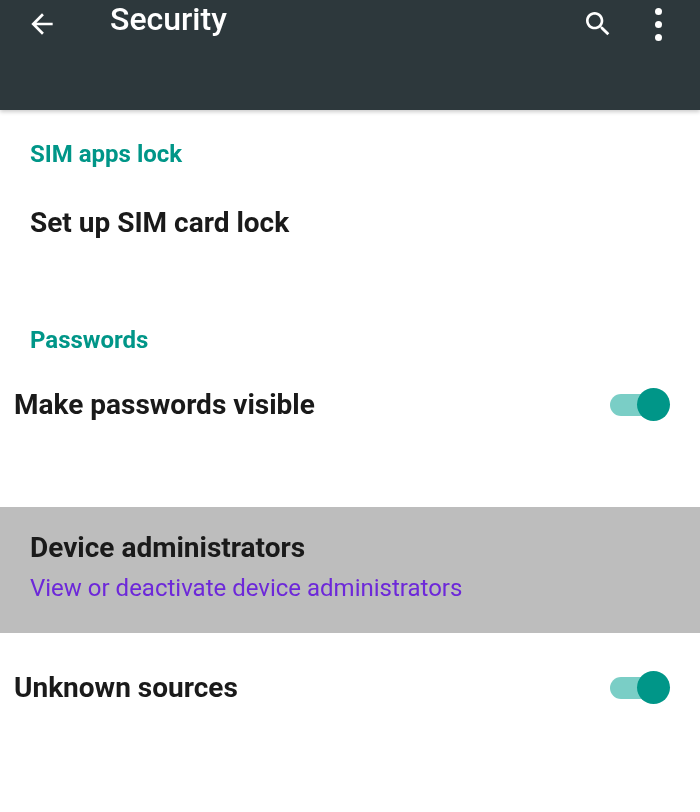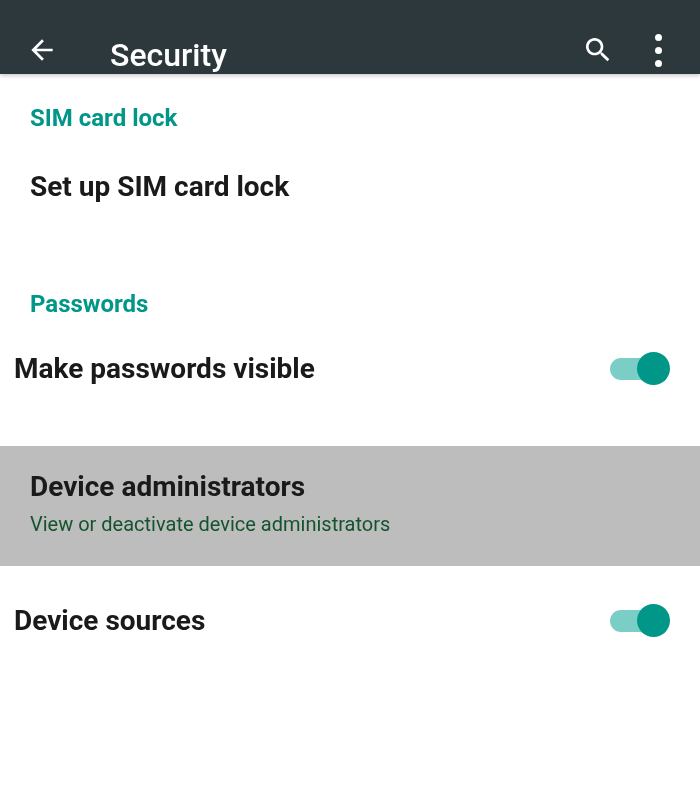--- a/index.html
+++ b/index.html
@@ -9,23 +9,23 @@
     }
     body {
       font-family: Roboto, "Helvetica Neue", Arial, sans-serif;
       width: 700px;
       height: 812px;
       background: #ffffff;
       overflow: hidden;
     }
     .app-bar {
       background: #2d383c;
-      height: 74px;
-      display: flex;
-      align-items: flex-end;
+      height: 110px;
+      display: flex;
+      align-items: flex-start;
       padding: 0 18px;
       box-shadow: 0 2px 4px rgba(0,0,0,0.2);
     }
     .back-button {
       width: 48px;
       height: 48px;
       display: flex;
       align-items: center;
       justify-content: center;
       cursor: pointer;
@@ -75,30 +75,31 @@
       font-size: 24px;
       font-weight: 700;
       padding: 26px 30px 14px 30px;
     }
     .list-item {
       padding: 22px 30px 28px 30px;
       cursor: pointer;
     }
     .list-item.selected {
       background: #bdbdbd;
+      margin-top: 25px;
     }
     .item-title {
       color: #1a1a1a;
       font-size: 28px;
       font-weight: 700;
       line-height: 1.35;
     }
     .item-subtitle {
-      color: #14532d;
-      font-size: 20px;
+      color: #6d28d9;
+      font-size: 24px;
       font-weight: 400;
       margin-top: 6px;
       line-height: 1.35;
     }
     .list-item-toggle {
       display: flex;
       align-items: center;
       justify-content: space-between;
       padding: 18px 30px 28px 14px;
     }
@@ -157,21 +158,21 @@
     <div class="more-dots">
       <span></span>
       <span></span>
       <span></span>
     </div>
   </div>
 </div>
 
 <div class="content">
 
-  <div class="section-header">SIM card lock</div>
+  <div class="section-header">SIM apps lock</div>
   <div class="list-item">
     <div class="item-title">Set up SIM card lock</div>
   </div>
 
   <div class="spacer-medium"></div>
 
   <div class="section-header">Passwords</div>
   <div class="list-item-toggle">
     <div class="toggle-text">
       <div class="item-title">Make passwords visible</div>
@@ -186,21 +187,21 @@
 
   <div class="list-item selected">
     <div class="item-title">Device administrators</div>
     <div class="item-subtitle">View or deactivate device administrators</div>
   </div>
 
   <div class="spacer-small"></div>
 
   <div class="list-item-toggle">
     <div class="toggle-text">
-      <div class="item-title">Device sources</div>
+      <div class="item-title">Unknown sources</div>
     </div>
     <div class="toggle-switch">
       <div class="toggle-track"></div>
       <div class="toggle-thumb"></div>
     </div>
   </div>
 
 </div>
 
 </body></html>

